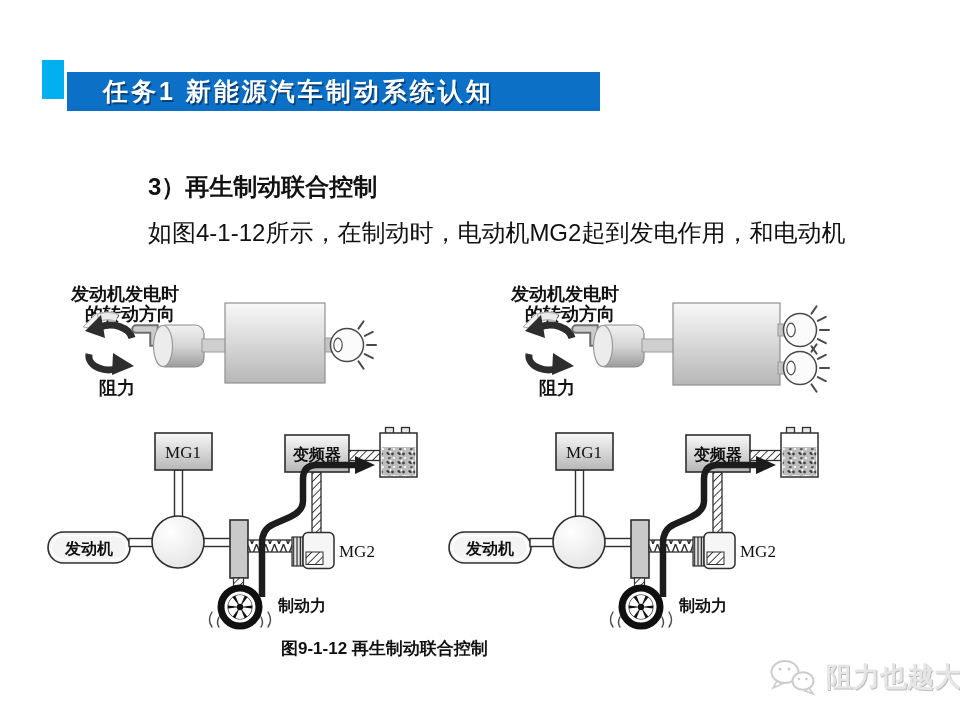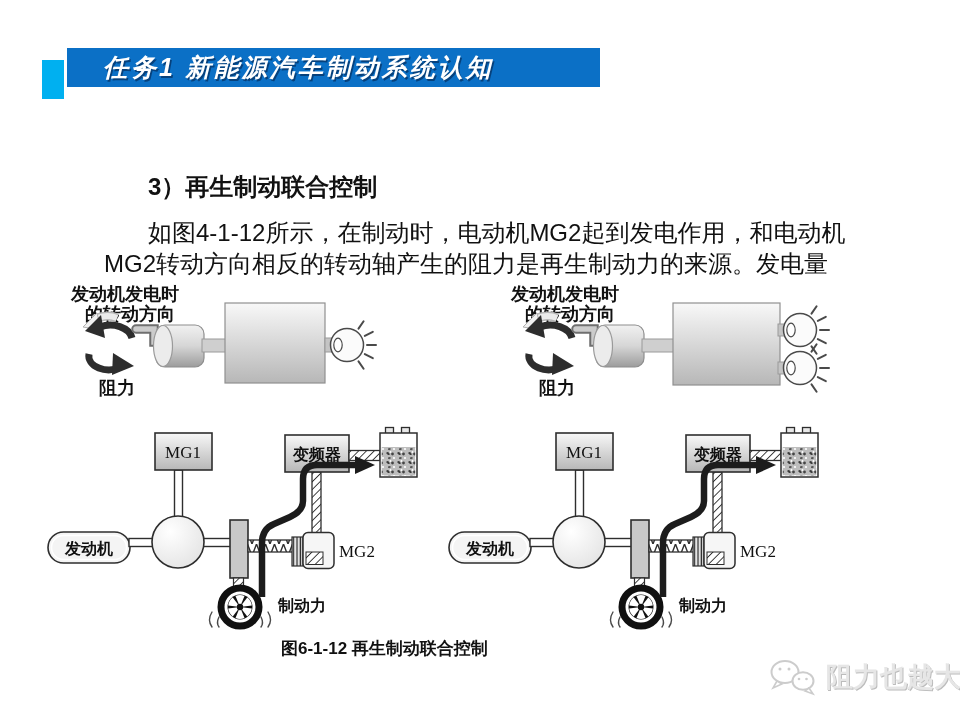--- a/index.html
+++ b/index.html
@@ -1,21 +1,21 @@
 <!DOCTYPE html>
 <html><head>
 <meta charset="utf-8">
 <style>
   html,body{margin:0;padding:0;background:#fff;}
   .slide{position:relative;width:960px;height:720px;background:#ffffff;overflow:hidden;
          font-family:"Liberation Sans",sans-serif;color:#111;}
   
   .hdr-accent{position:absolute;left:42px;top:60px;width:22px;height:39px;background:#00b0f0;}
-  .hdr-bar{position:absolute;left:67px;top:48px;width:533px;height:39px;background:#0b70c6;
-           display:flex;align-items:center;font-style:italic;}
+  .hdr-bar{position:absolute;left:67px;top:72px;width:533px;height:39px;background:#0b70c6;
+           display:flex;align-items:center;}
   .hdr-title{margin-left:36px;font-size:25px;font-weight:bold;color:#ffffff;letter-spacing:3px;
              text-shadow:1.5px 1.5px 0 rgba(5,40,85,.65);white-space:nowrap;}
   
   .body-heading{position:absolute;left:148px;top:158px;font-size:24px;font-weight:bold;white-space:nowrap;margin-top:13px;}
   .para{position:absolute;left:104px;top:189px;font-size:24px;line-height:31px;width:800px;}
   .para .ln{white-space:nowrap;}
   .para .ln.indent{padding-left:44px;margin-top:28px;}
   
   .fig-caption{position:absolute;left:281px;top:637px;font-size:17px;font-weight:bold;white-space:nowrap;}
   
@@ -34,21 +34,20 @@
 <div class="slide">
 
   <div class="hdr-accent"></div>
   <div class="hdr-bar">
     <div class="hdr-title">任务1  新能源汽车制动系统认知</div>
   </div>
 
   <div class="body-heading">3）再生制动联合控制</div>
   <div class="para">
     <div class="ln indent">如图4-1-12所示，在制动时，电动机MG2起到发电作用，和电动机</div>
-    <div class="ln">MG2转动方向相反的转动轴产生的阻力是再生制动力的来源。发电量</div>
   </div>
 
   <svg class="diagram" width="960" height="360" viewBox="0 0 960 360">
     <defs>
       <linearGradient id="gBox" x1="0" y1="0" x2="0" y2="1">
         <stop offset="0" stop-color="#f8f8f8"></stop>
           <stop offset="1" stop-color="#b7b7b7"></stop>
       </linearGradient>
       <linearGradient id="gCyl" x1="0" y1="0" x2="0" y2="1">
         <stop offset="0" stop-color="#f1f1f1"></stop>
@@ -203,21 +202,21 @@
     </g>
 
     <g>
       <use href="#drivetrain"></use>
     </g>
     <g>
       <use href="#drivetrain" x="401"></use>
     </g>
   </svg>
 
-  <div class="fig-caption">图6-1-12  再生制动联合控制</div>
+  <div class="fig-caption">图9-1-12  再生制动联合控制</div>
 
   <div class="watermark">
     <svg width="52" height="38" viewBox="0 0 52 38">
       <ellipse cx="17" cy="14" rx="13.5" ry="11" fill="#ffffff" stroke="#cccccc" stroke-width="2"></ellipse>
       <path d="M9,23 l-4,7 l9,-4 z" fill="#ffffff" stroke="#cccccc" stroke-width="1.6"></path>
       <circle cx="12" cy="11" r="1.5" fill="#cccccc"></circle>
       <circle cx="21" cy="11" r="1.5" fill="#cccccc"></circle>
       <ellipse cx="35" cy="23" rx="10.5" ry="8.8" fill="#ffffff" stroke="#cccccc" stroke-width="2"></ellipse>
       <path d="M41,30 l4,6 l-8,-3 z" fill="#ffffff" stroke="#cccccc" stroke-width="1.6"></path>
       <circle cx="31" cy="21" r="1.3" fill="#cccccc"></circle>

